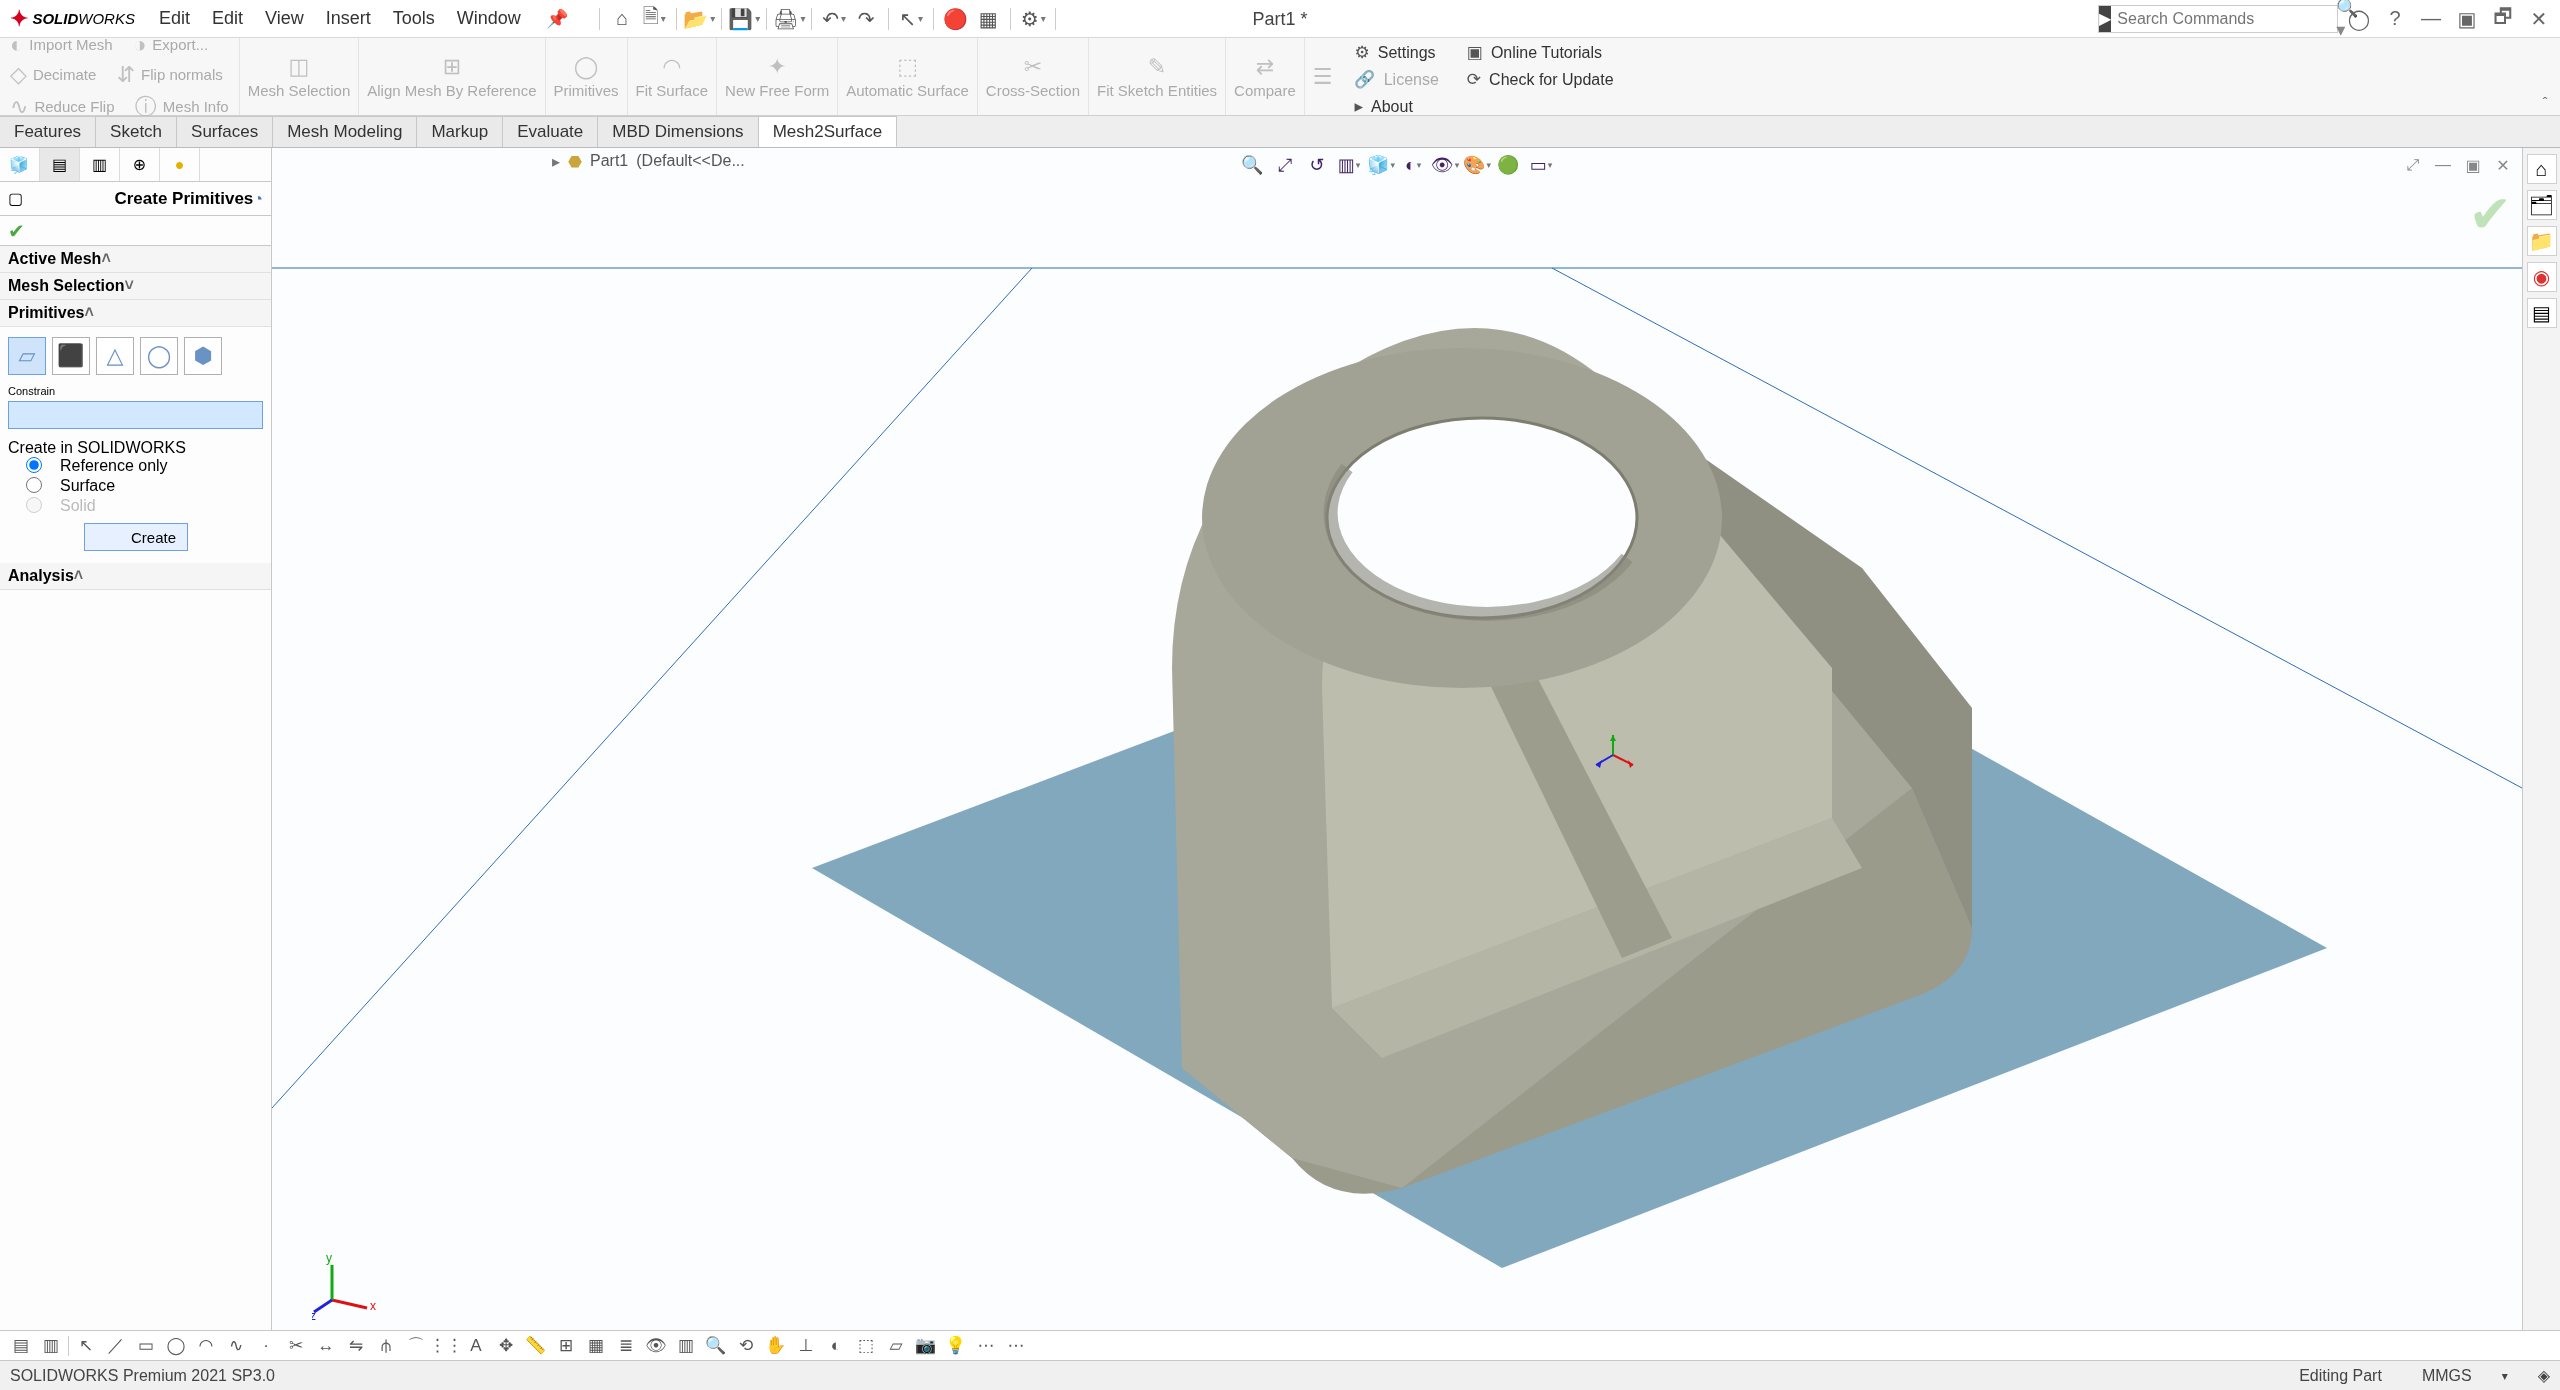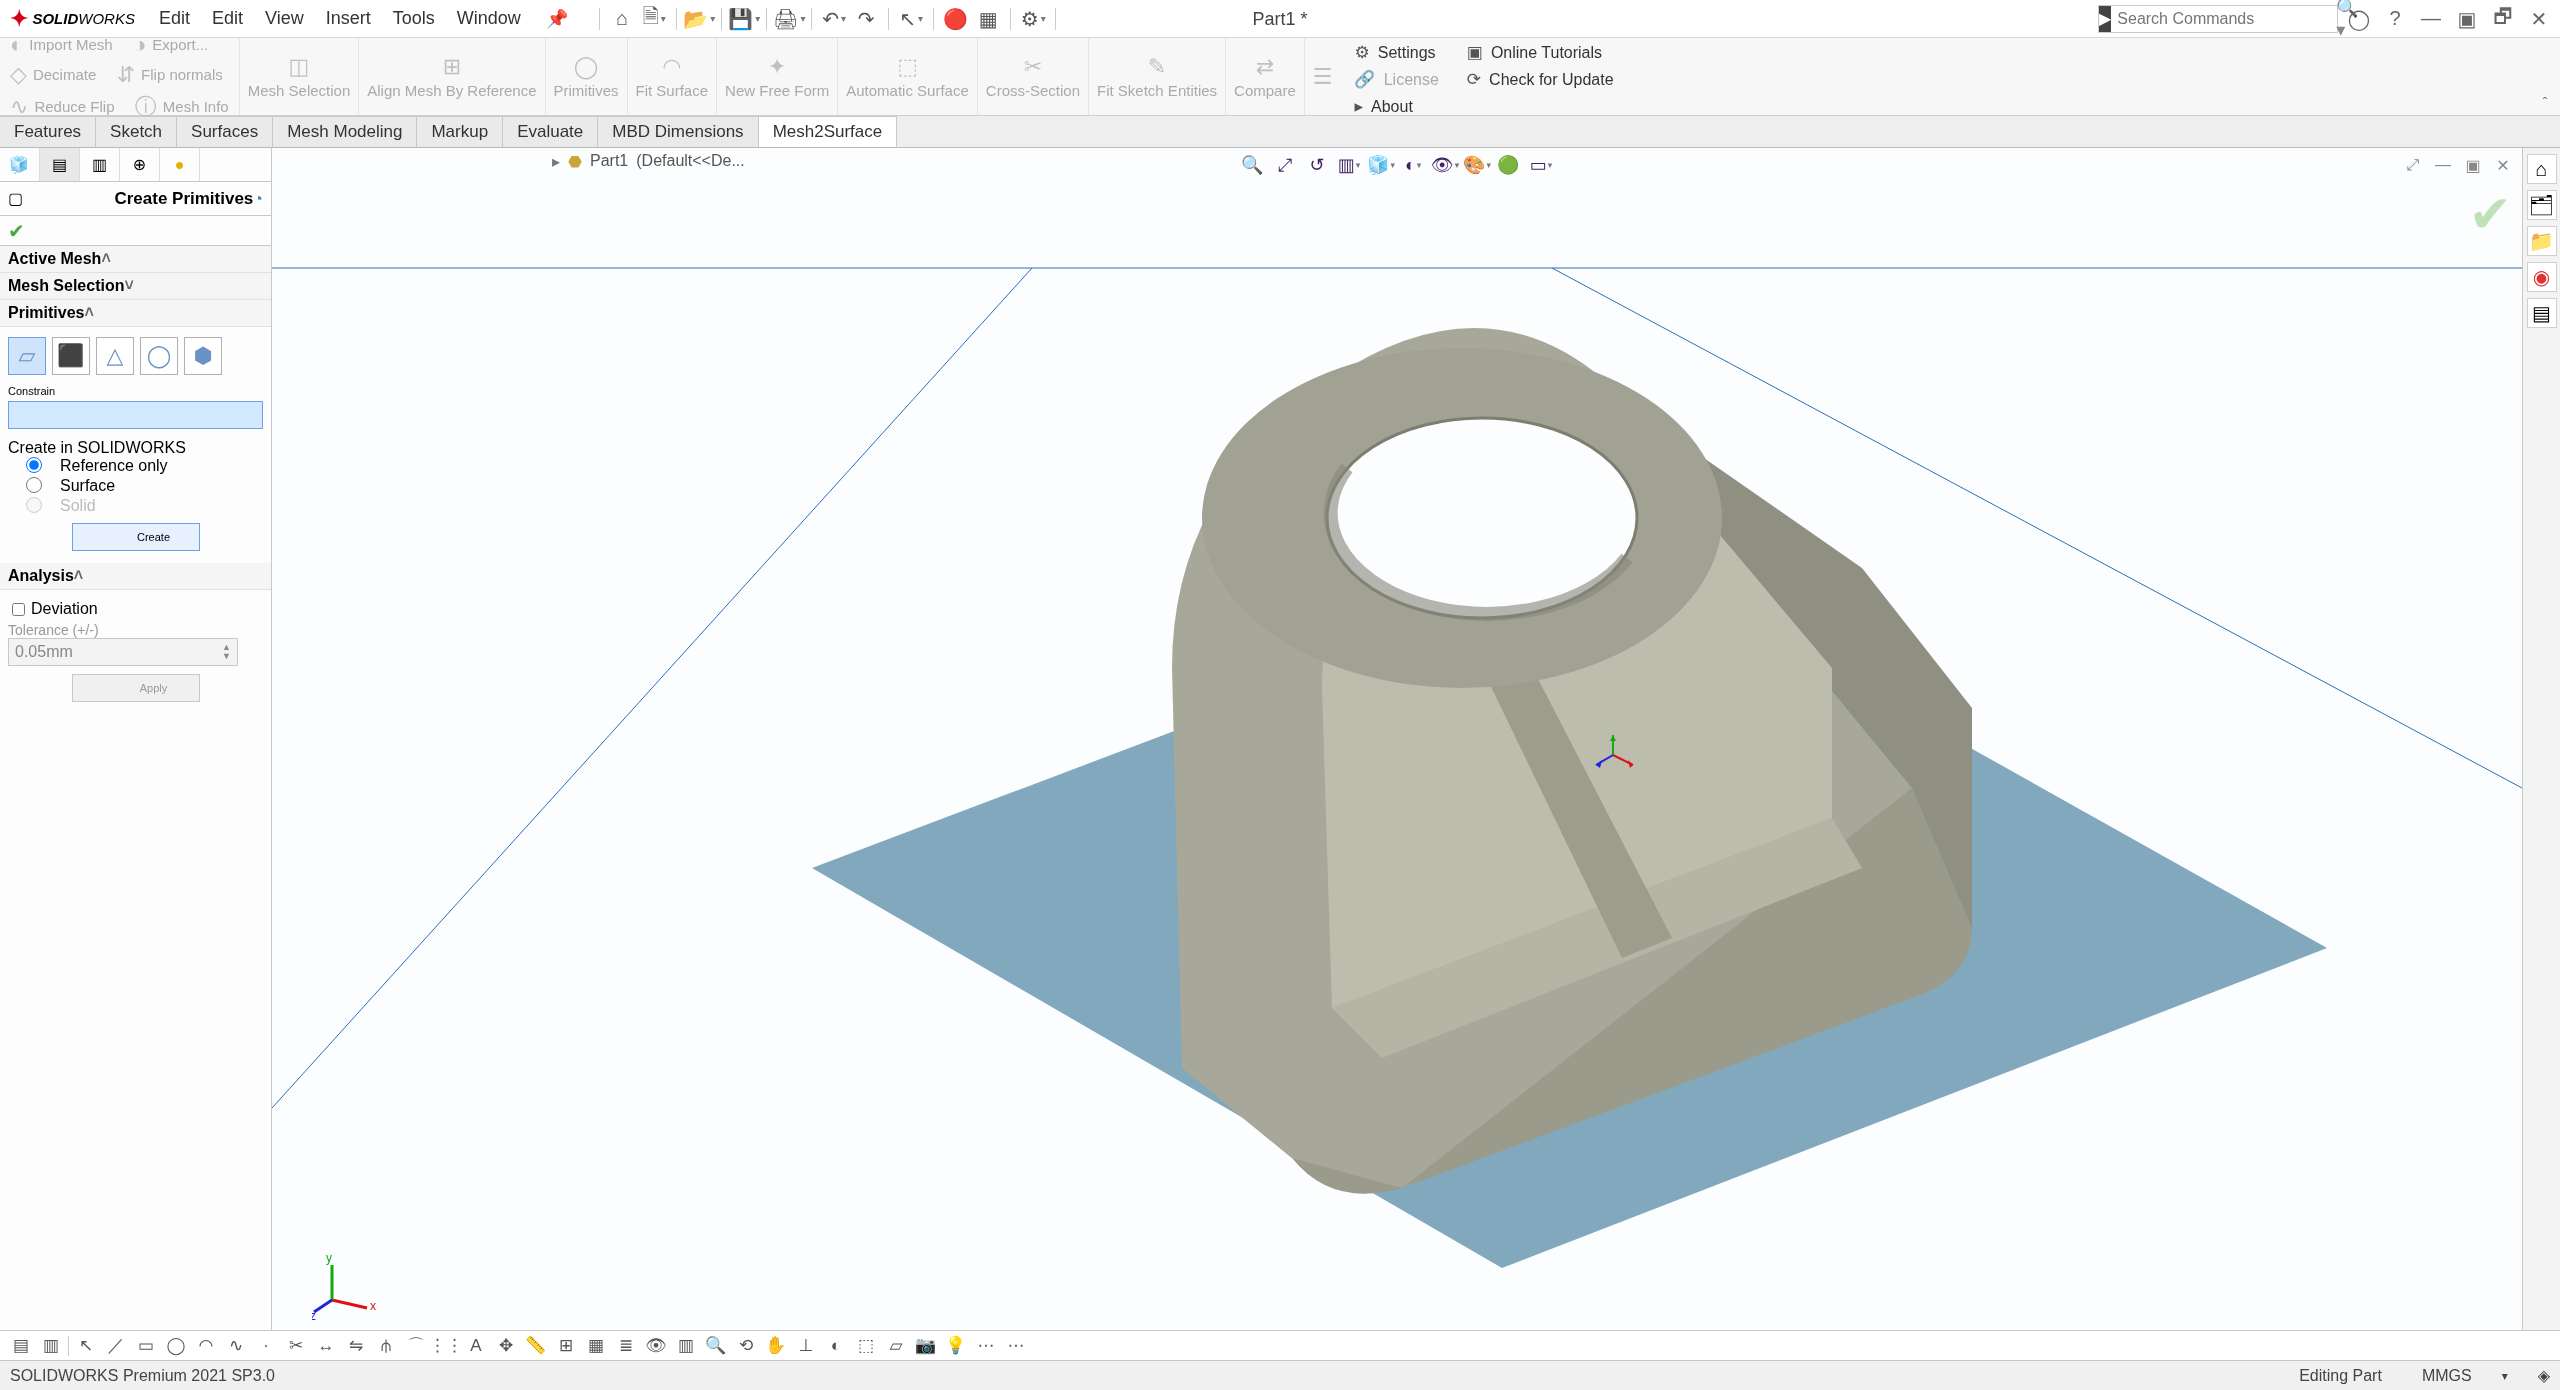--- a/index.html
+++ b/index.html
@@ -61,21 +61,21 @@
 .sect-hdr { display:flex;align-items:center;justify-content:flex-start;padding:4px 8px;font-weight:bold;border-bottom:1px solid #e0e0e0;background:#f5f5f5;}
 .sect-hdr .chev{color:#666;}
 .sect-body { padding:6px 8px 10px 8px; }
 .prim-icons { display:flex;gap:6px;margin-top:4px;}
 .prim-icons span{width:38px;height:38px;border:1px solid #b0b0b0;display:flex;align-items:center;justify-content:center;cursor:pointer;background:#fff;font-size:22px;color:#6a92c4;}
 .prim-icons span.sel{background:#cfe3fb;border-color:#6da0e4;}
 .constrain-lbl{margin-top:10px;font-size:11px;}
 .blue-field{margin-top:4px;height:28px;border:1px solid #6da0e4;background:#d2e8ff;}
 .radio-row{display:flex;align-items:flex-start;gap:18px;margin:0 0 2px 18px;font-size:16px;}
 .radio-row input{width:16px;height:16px;}
-.create-btn,.apply-btn{display:block;margin:8px auto 2px auto;width:128px;height:28px;border:1px solid #6da0e4;background:#e6f0ff;font-size:11px;cursor:pointer;padding-left:36px;}
+.create-btn,.apply-btn{display:block;margin:8px auto 2px auto;width:104px;height:28px;border:1px solid #6da0e4;background:#e6f0ff;font-size:15px;cursor:pointer;padding-left:36px;}
 .apply-btn{border-color:#c8c8c8;background:#f0f0f0;color:#999;}
 .chk-row{display:flex;align-items:center;gap:6px;margin:4px 0 2px 4px;}
 .tol-lbl{color:#999;font-size:14px;margin-top:4px;}
 .tol-field{width:230px;height:28px;border:1px solid #c8c8c8;background:#f3f3f3;color:#888;padding:0 6px;display:flex;align-items:center;justify-content:space-between;}
 .tol-field .spin{display:flex;flex-direction:column;font-size:9px;color:#888;line-height:9px;}
 
 
 .breadcrumb { position:absolute; top:0; left:280px; height:26px; display:flex; align-items:center; font-size:16px; color:#555; gap:8px;}
 .breadcrumb .arrow{color:#777;}
 .breadcrumb .cube{color:#caa63a;}
@@ -308,35 +308,20 @@
           <input type="radio" disabled="" style="">
           <span>Solid</span>
         </label>
       <button class="create-btn">Create</button>
     </div>
 
     <div class="sect-hdr">
         <span>Analysis</span>
         <span class="chev">˄</span>
       </div>
-    <div class="sect-body">
-      <label class="chk-row">
-          <input type="checkbox" style="">
-          <span>Deviation</span>
-        </label>
-      <div class="tol-lbl">Tolerance (+/-)</div>
-      <div class="tol-field">
-        <span>0.05mm</span>
-        <span class="spin">
-            <span>▲</span>
-            <span>▼</span>
-          </span>
-      </div>
-      <button class="apply-btn">Apply</button>
-    </div>
   </div>
 
   <div class="viewport">
 
     <div class="breadcrumb">
       <span class="arrow">▸</span>
       <span class="cube">⬣</span>
       <span>Part1</span>
       <span>(Default&lt;&lt;De...</span>
     </div>

